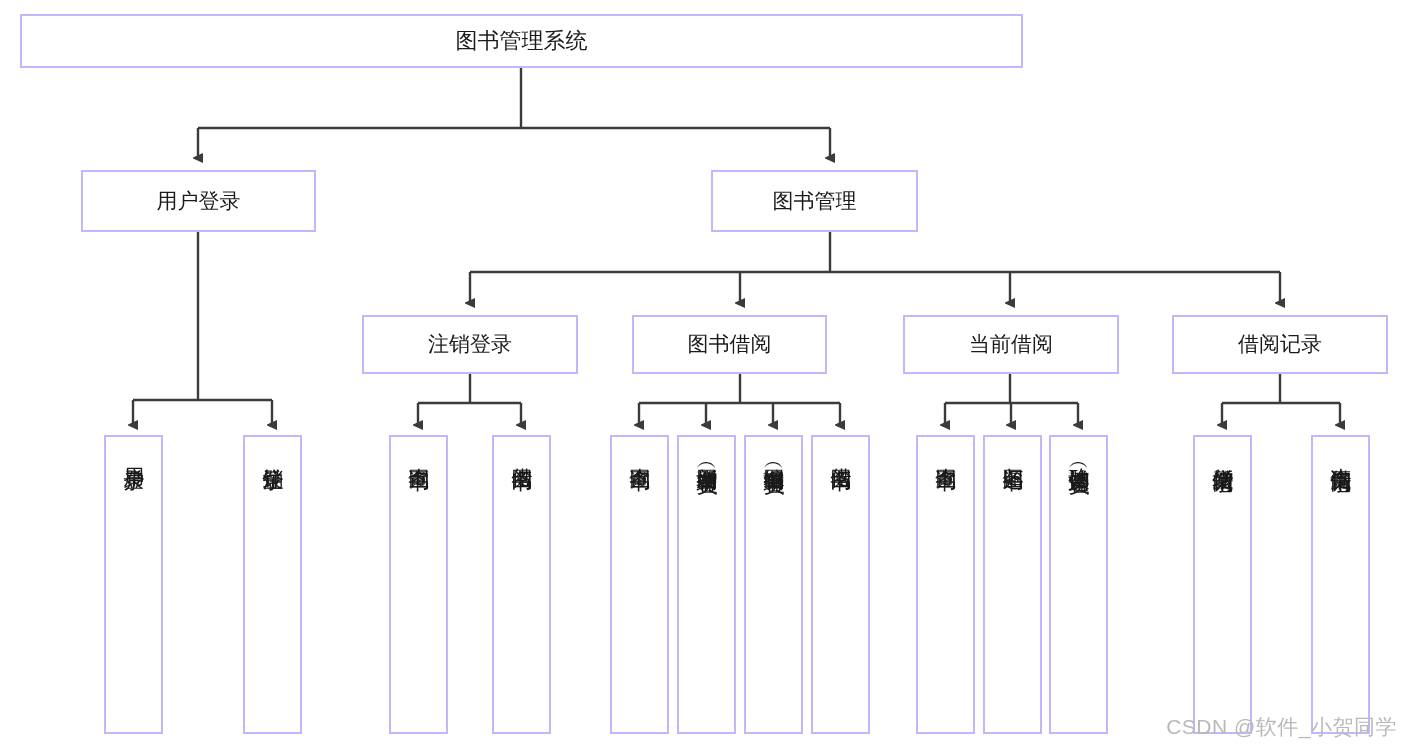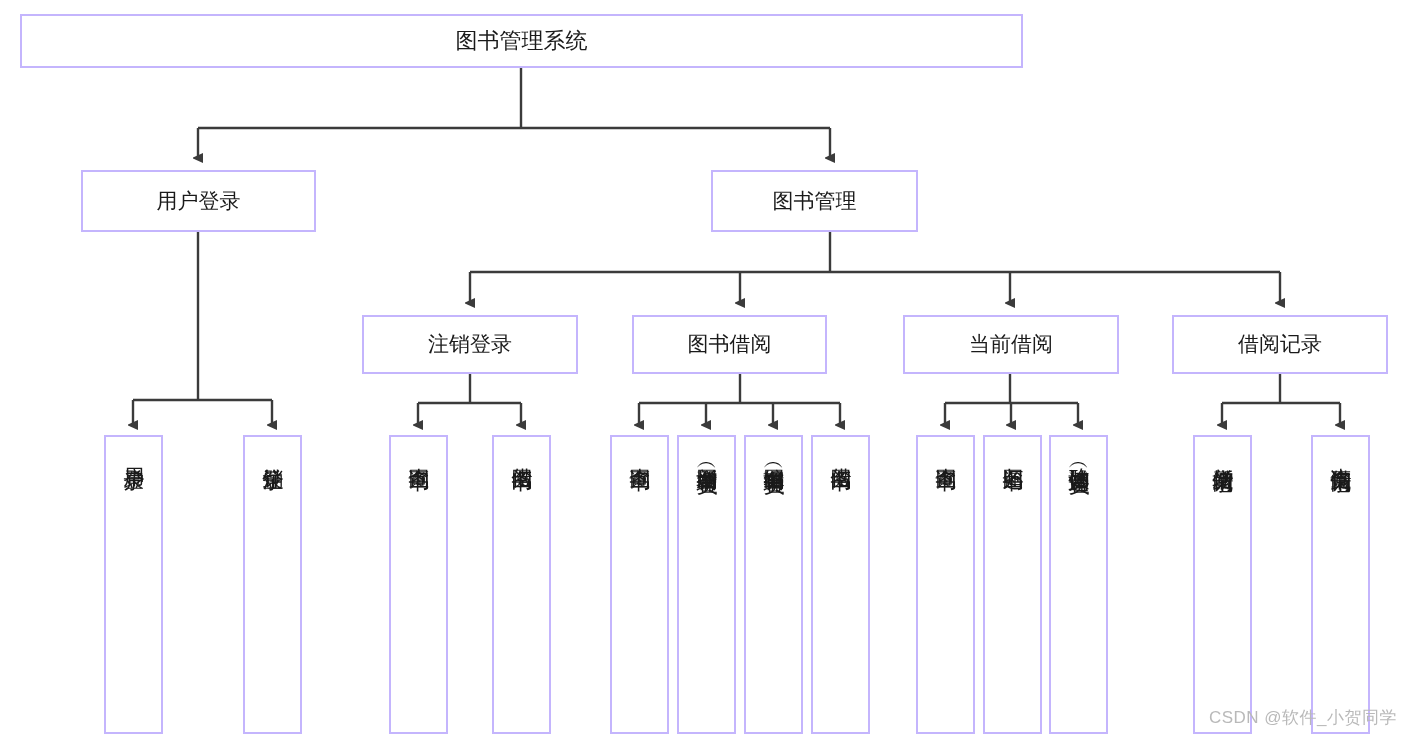--- a/index.html
+++ b/index.html
@@ -53,22 +53,22 @@
   .node.vert .node-label {
     font-size: 21px;
     writing-mode: vertical-rl;
     text-orientation: upright;
     letter-spacing: 1px;
     white-space: nowrap;
   }
   .watermark {
     position: absolute;
     right: 8px;
-    bottom: 18px;
-    font-size: 17px;
+    bottom: 6px;
+    font-size: 21px;
     color: #b9b9b9;
     z-index: 3;
     white-space: nowrap;
     letter-spacing: 0.5px;
   }
 </style>
 </head>
 <body>
 
 <div id="diagram-root">

